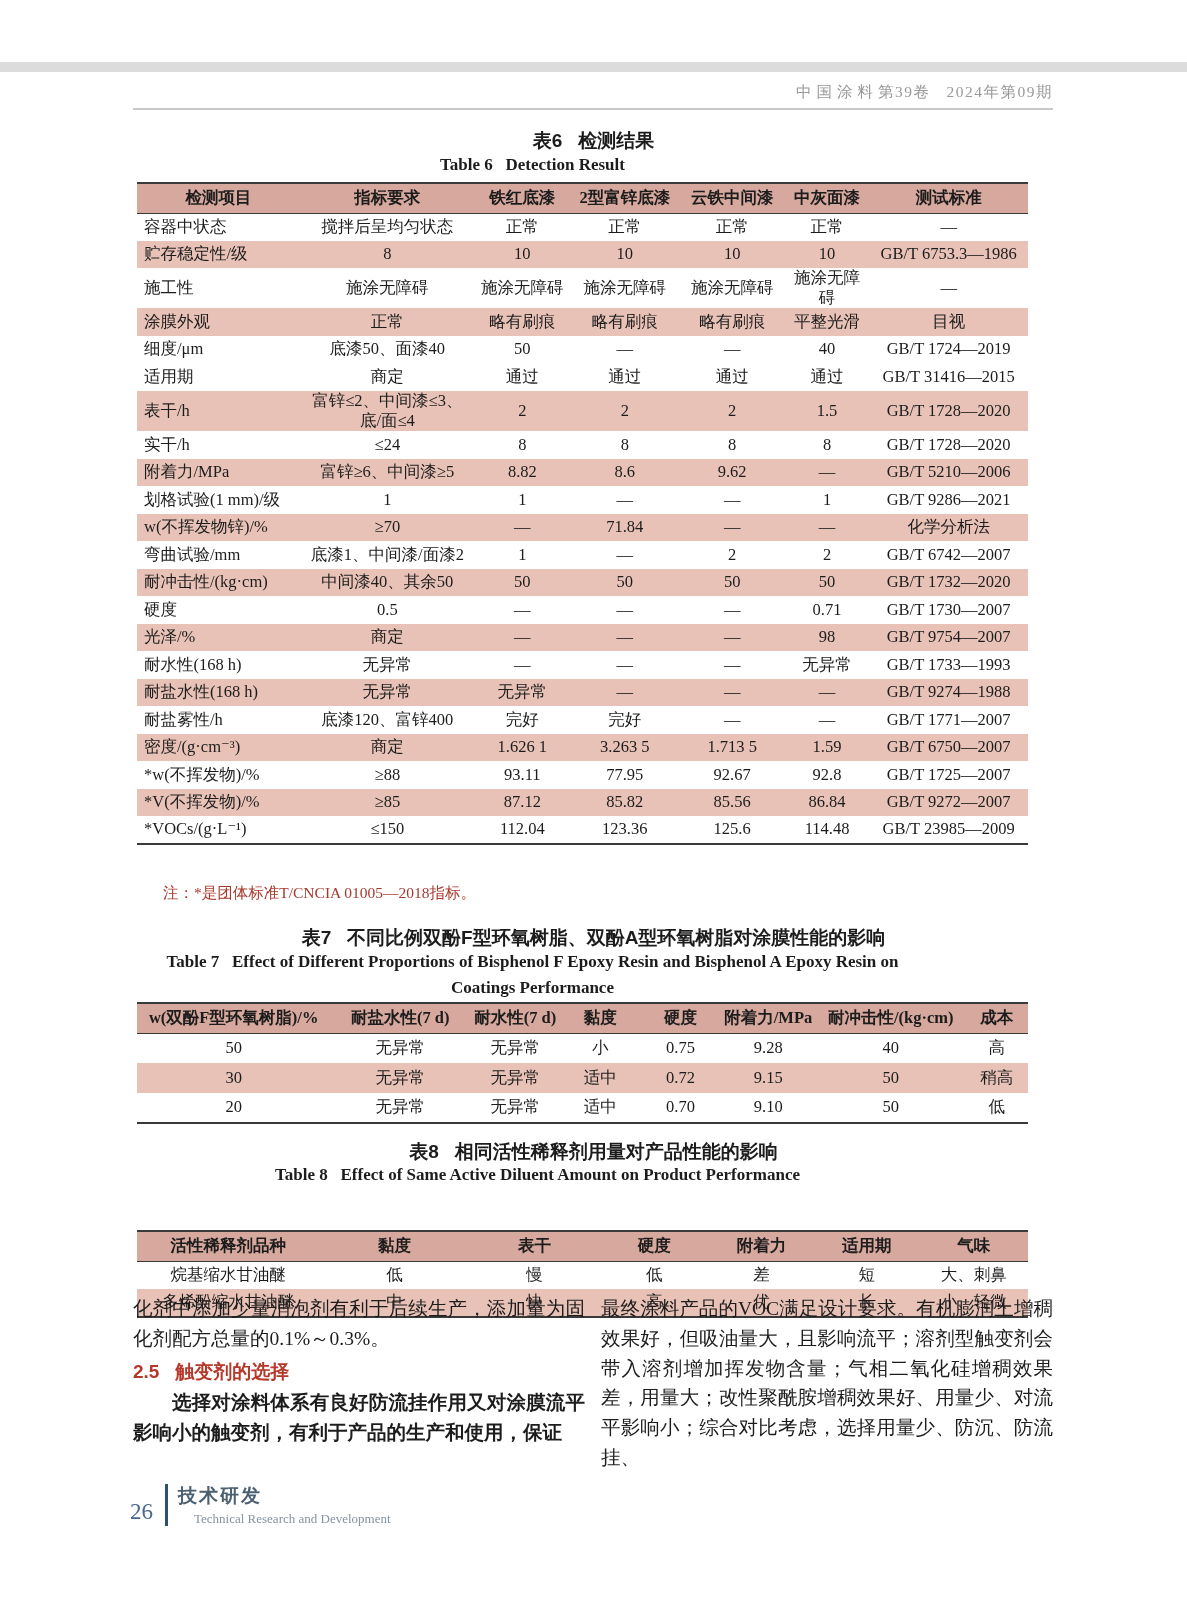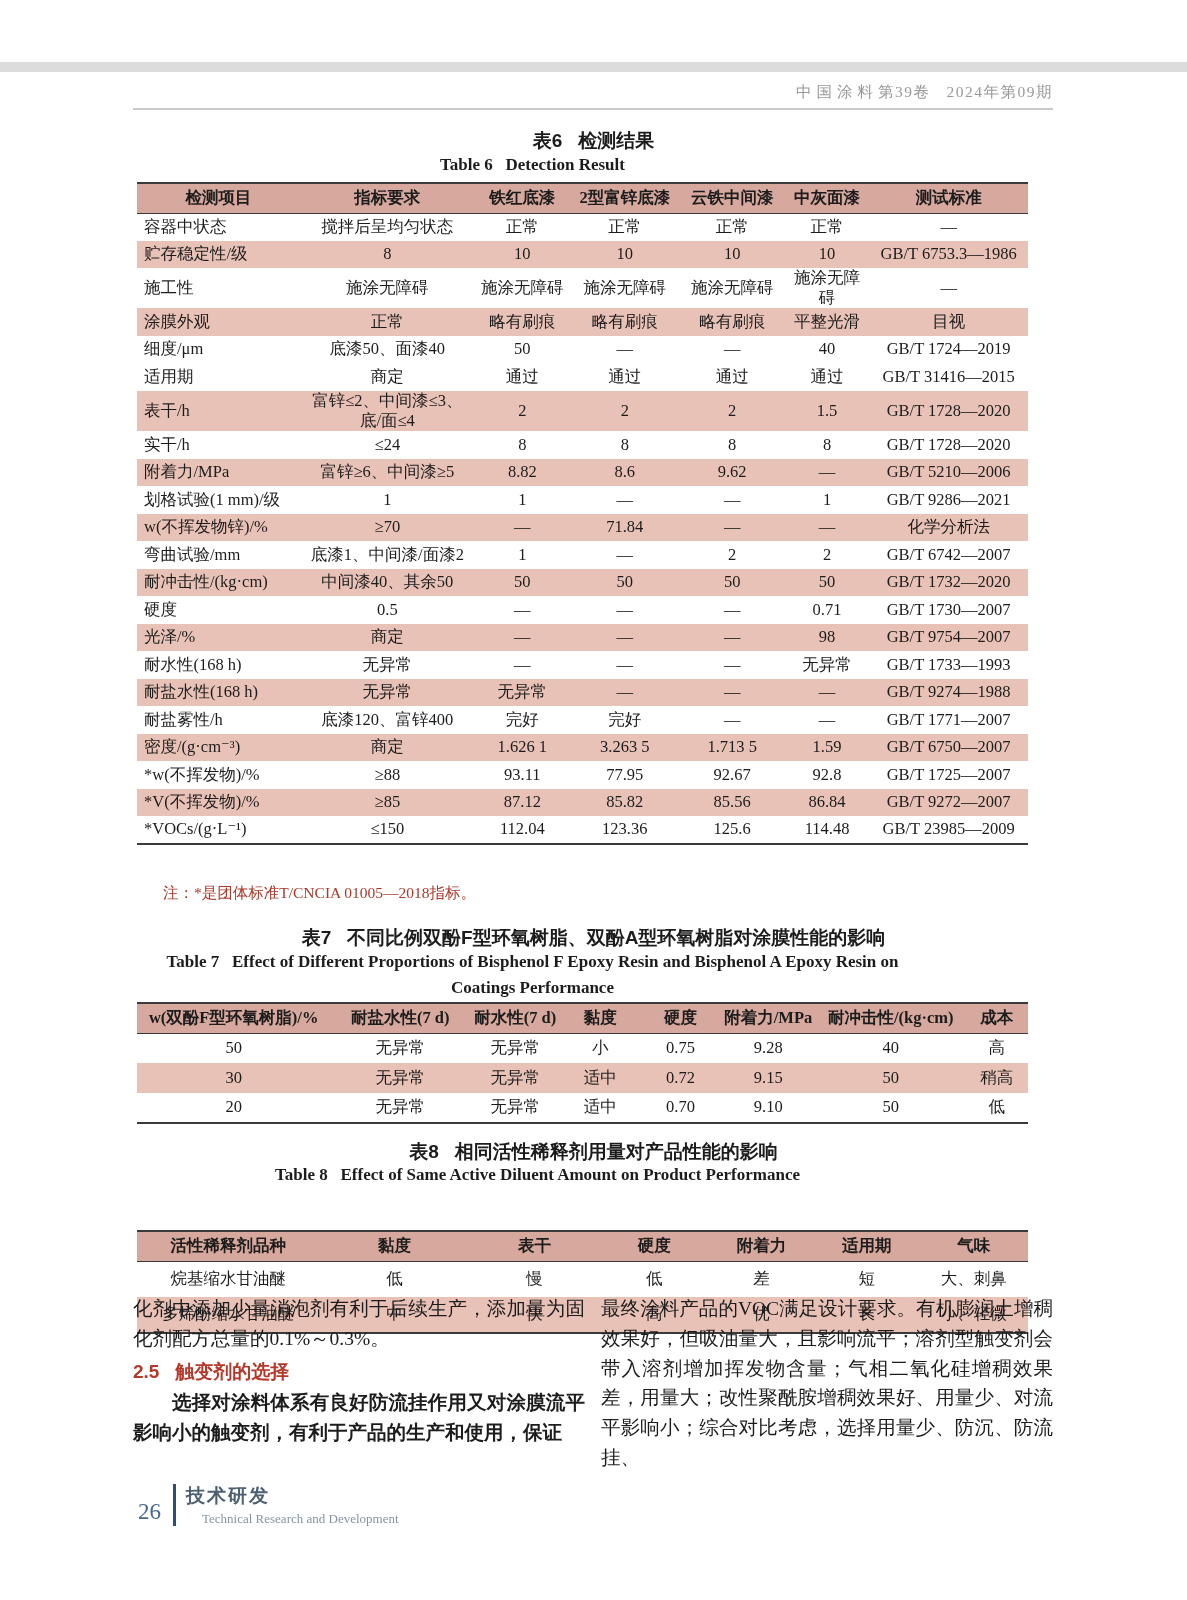--- a/index.html
+++ b/index.html
@@ -31,40 +31,40 @@
     font-size:16.5px;}
   table.dtable thead{border-bottom:1.5px solid #3a3a3a;}
   table.dtable th{font-weight:bold;background:var(--hdr-pink);height:30px;text-align:center;padding:0 2px;overflow:hidden;}
   table.dtable td{height:27.5px;line-height:1.22;text-align:center;padding:0 2px;white-space:pre-line;overflow:hidden;}
   table.dtable tr.alt td{background:var(--alt-pink);}
   table.t6{top:182px;}
   table.t6 td:first-child{text-align:left;padding-left:7px;}
   table.t7{top:1002px;}
   table.t7 td{height:30px;}
   table.t8{top:1186px;margin-top:44px;}
-  table.t8 td{height:36px;}
+  table.t8 td{height:28px;}
 
   .t6-note{position:absolute;top:883px;left:163px;font-size:15.5px;color:var(--red);}
 
   .t6-title-cn{top:128px;}
   .t6-title-en{top:155px;}
   .t7-title-cn{top:925px;}
   .t7-title-en1{top:952px;}
   .t7-title-en2{top:978px;}
   .t8-title-cn{top:1139px;}
   .t8-title-en{top:1165px;padding-left:10px;}
 
   .body-cols{position:absolute;top:1294px;left:133px;width:921px;display:flex;gap:16px;
     font-size:19.5px;line-height:29.8px;text-align:justify;}
   .body-col{width:452px;}
   .body-col p{text-justify:inter-ideograph;}
   .indent{text-indent:2em;font-weight:bold;}
   .sec-heading{color:#b5382a;font-weight:bold;font-family:"Liberation Sans","DejaVu Sans",sans-serif;font-size:19px;white-space:pre;margin:3px 0 2px 0;}
 
-  .footer{position:absolute;top:1483px;left:138px;display:flex;align-items:center;}
+  .footer{position:absolute;top:1483px;left:130px;display:flex;align-items:center;}
   .page-num{font-size:23px;color:var(--blue-num);align-self:flex-end;padding-bottom:2px;}
   .footer-bar{width:3px;height:42px;background:var(--blue-bar);margin:0 10px 0 12px;}
   .footer-cn{font-size:19px;font-weight:bold;color:var(--blue-cn);font-family:"Liberation Sans","DejaVu Sans",sans-serif;letter-spacing:2px;}
   .footer-en{font-size:13px;color:var(--blue-en);margin-top:2px;margin-left:16px;}
 </style>
 </head>
 <body>
 
 <div class="page">
 

